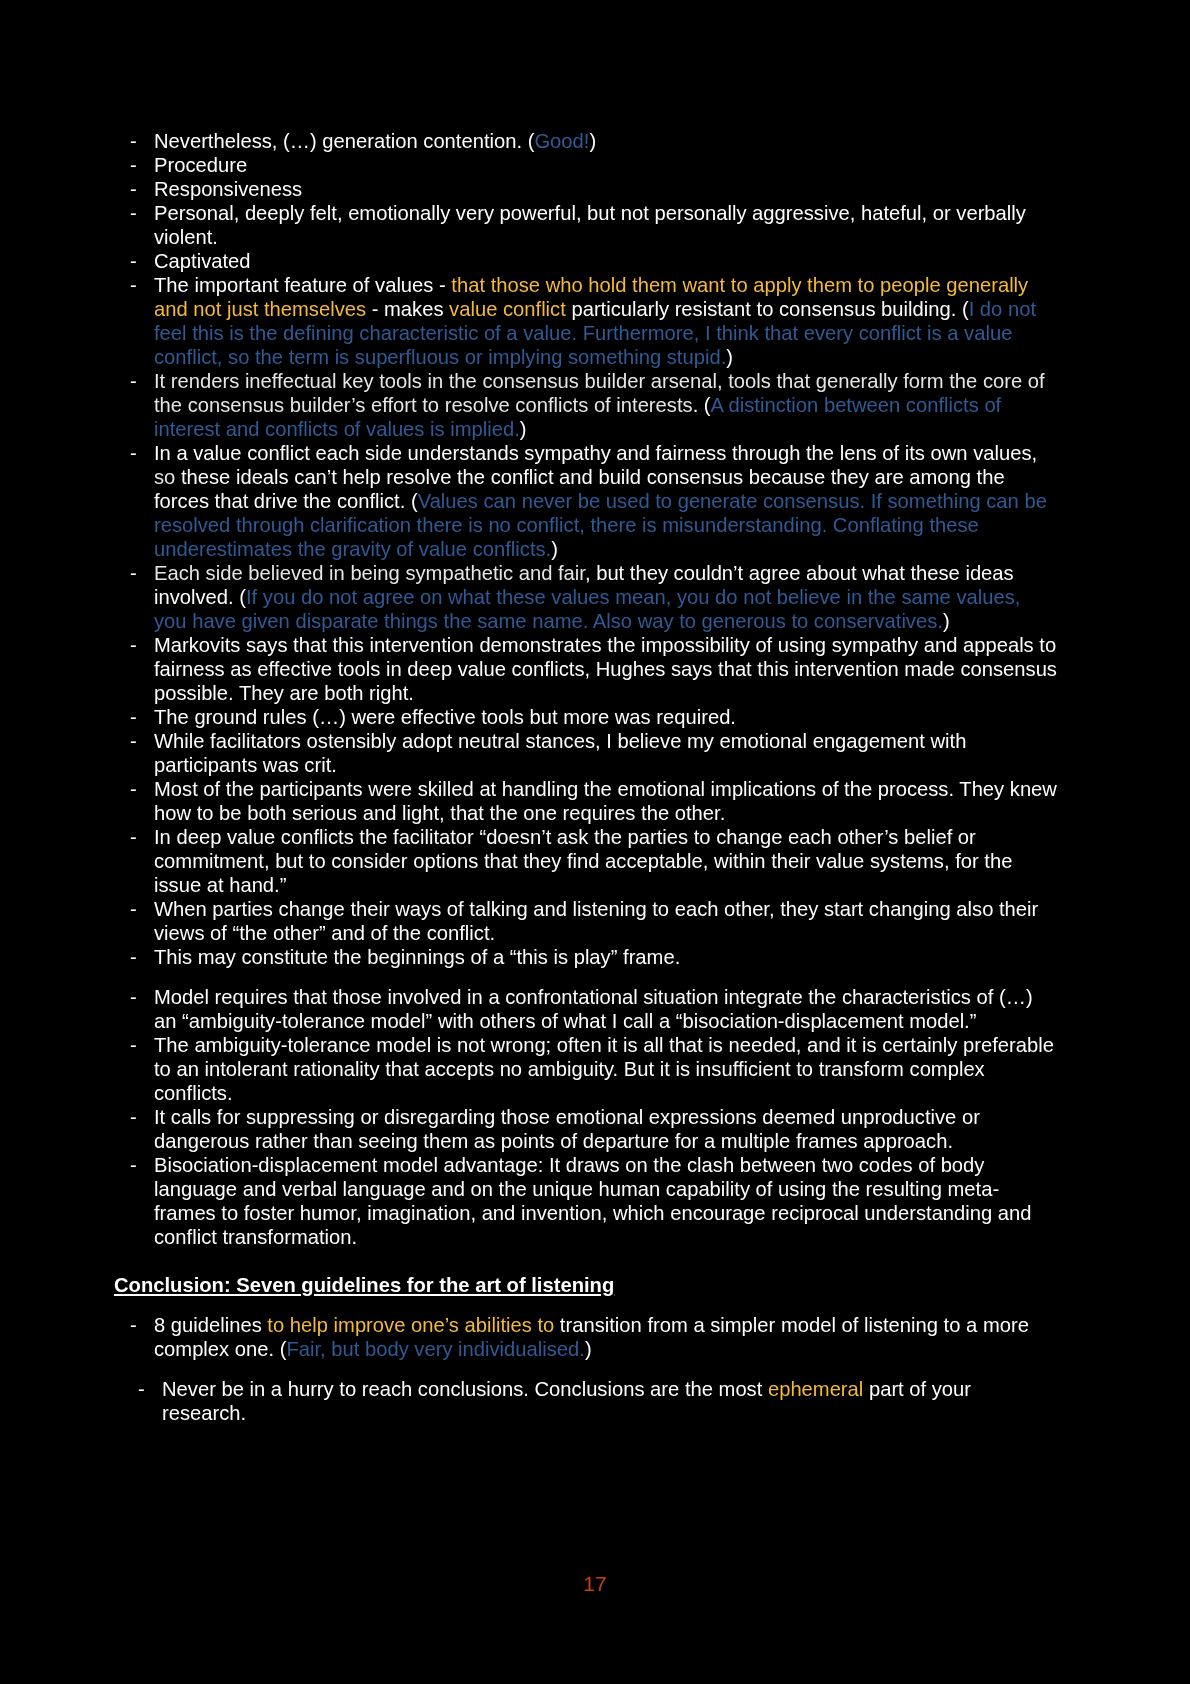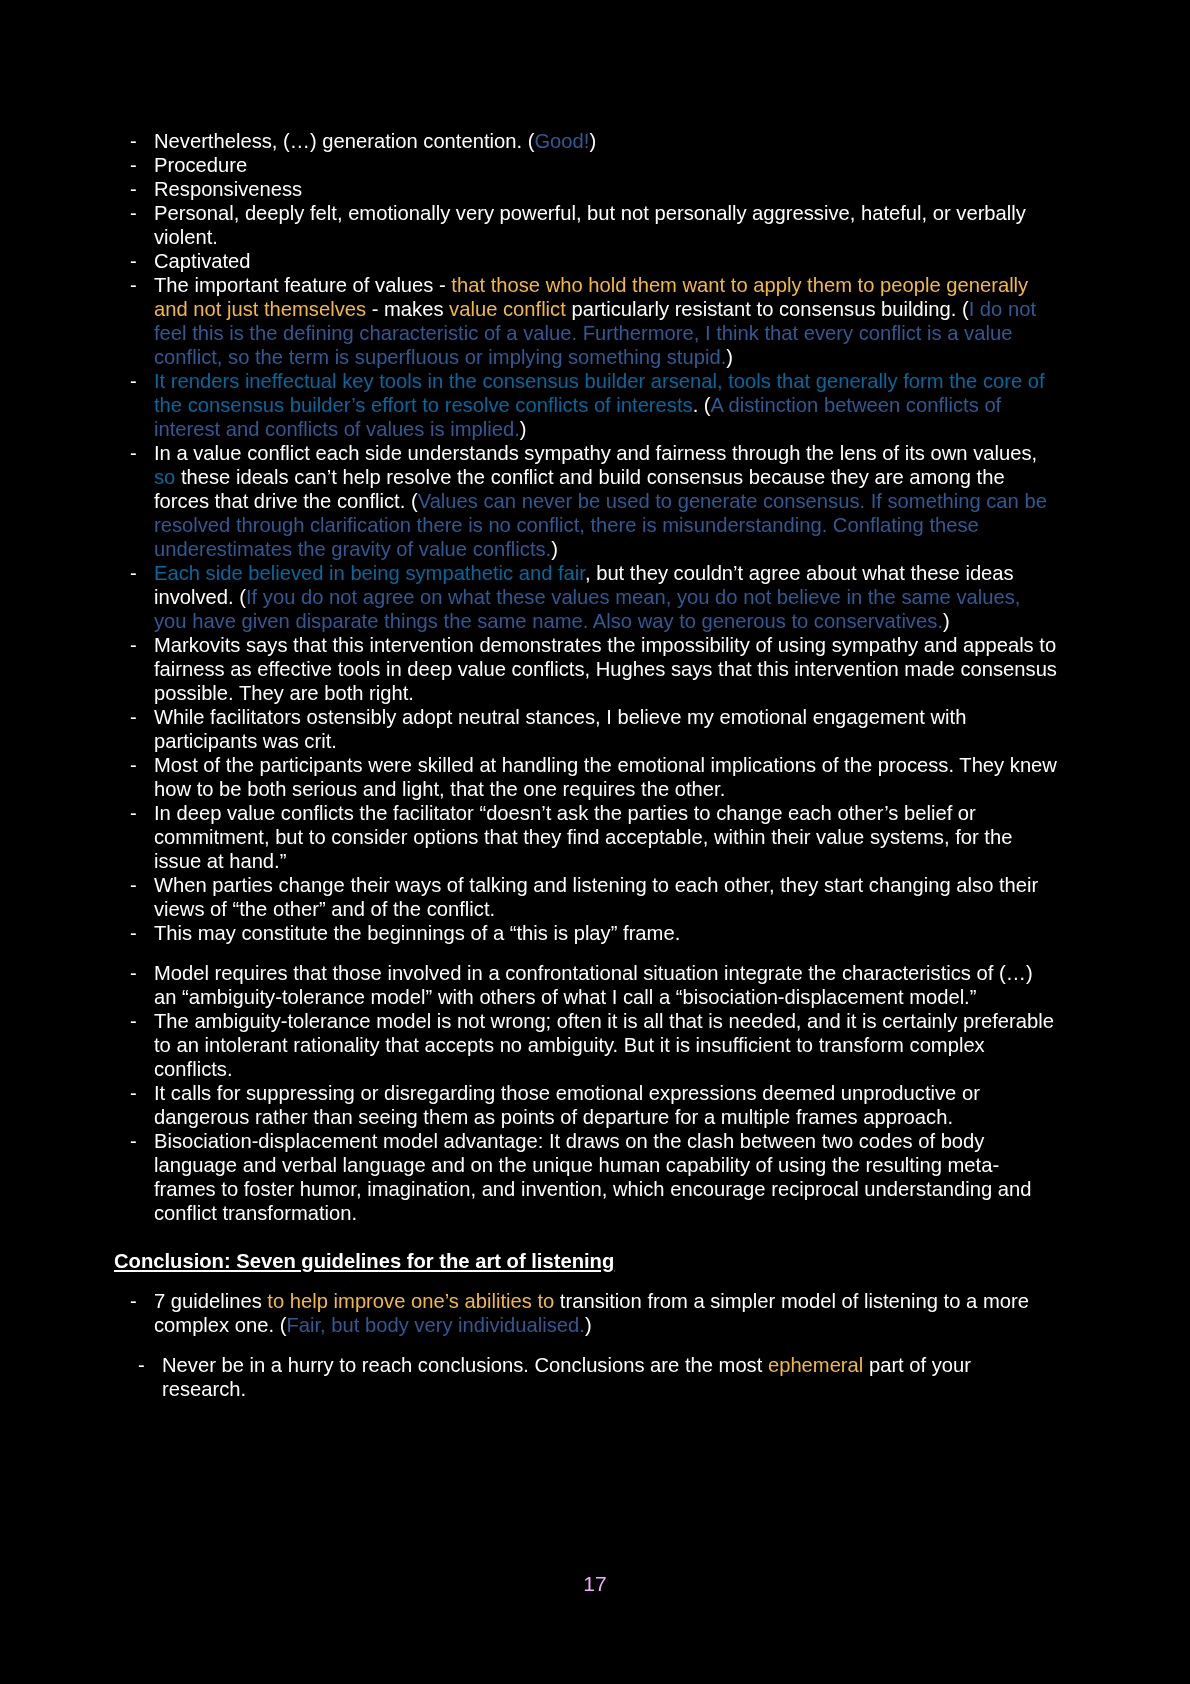--- a/index.html
+++ b/index.html
@@ -8,54 +8,55 @@
   .page { position: absolute; left: 114px; top: 113px; width: 960px; }
   ul { list-style: none; margin: 16px; padding: 0; }
   li { position: relative; padding-left: 24px; }
   li::before { content: "-"; position: absolute; left: 0; top: 0; }
   ul.sub { margin-left: 24px; }
   .heading { text-decoration: underline; margin-top: 24px; }
   .heading.bold { font-weight: bold; }
   .c-white { color: #ffffff; }
   .c-blue { color: #2f5a95; }
   .c-yellow { color: #f4b93a; }
-  .c-red { color: #0369a1; }
-  .pagenum { position: absolute; left: 0; width: 1190px; top: 1572px; text-align: center; color: #f0abfc; font-size: 21px; }
+  .c-red { color: #e5e5e5; }
+  .pagenum { position: absolute; left: 0; width: 1190px; top: 1572px; text-align: center; color: #c2410c; font-size: 21px; }
 </style>
 </head>
 <body>
 
 <div class="page">
   <ul>
       <li><span class="c-white">Nevertheless, (…) generation contention. (</span><span class="c-blue">Good!</span><span class="c-white">)</span></li>
       <li><span class="c-white">Procedure</span></li>
       <li><span class="c-white">Responsiveness</span></li>
       <li><span class="c-white">Personal, deeply felt, emotionally very powerful, but not personally aggressive, hateful, or verbally violent.</span></li>
       <li><span class="c-white">Captivated</span></li>
       <li><span class="c-white">The important feature of values - </span><span class="c-yellow">that those who hold them want to apply them to people generally and not just themselves</span><span class="c-white"> - makes </span><span class="c-yellow">value conflict</span><span class="c-white"> particularly resistant to consensus building. (</span><span class="c-blue">I do not feel this is the defining characteristic of a value. Furthermore, I think that every conflict is a value conflict, so the term is superfluous or implying something stupid.</span><span class="c-white">)</span></li>
       <li><span class="c-red">It renders ineffectual key tools in the consensus builder arsenal, tools that generally form the core of the consensus builder’s effort to resolve conflicts of interests</span><span class="c-white">. (</span><span class="c-blue">A distinction between conflicts of interest and conflicts of values is implied.</span><span class="c-white">)</span></li>
       <li><span class="c-white">In a value conflict each side understands sympathy and fairness through the lens of its own values, </span><span class="c-red">so</span><span class="c-white"> these ideals can’t help resolve the conflict and build consensus because they are among the forces that drive the conflict. (</span><span class="c-blue">Values can never be used to generate consensus. If something can be resolved through clarification there is no conflict, there is misunderstanding. Conflating these underestimates the gravity of value conflicts.</span><span class="c-white">)</span></li>
       <li><span class="c-red">Each side believed in being sympathetic and fair</span><span class="c-white">, but they couldn’t agree about what these ideas involved. (</span><span class="c-blue">If you do not agree on what these values mean, you do not believe in the same values, you have given disparate things the same name. Also way to generous to conservatives.</span><span class="c-white">)</span></li>
       <li><span class="c-white">Markovits says that this intervention demonstrates the impossibility of using sympathy and appeals to fairness as effective tools in deep value conflicts, Hughes says that this intervention made consensus possible. They are both right.</span></li>
+      <li><span class="c-white">The ground rules (…) were effective tools but more was required.</span></li>
       <li><span class="c-white">While facilitators ostensibly adopt neutral stances, I believe my emotional engagement with participants was crit.</span></li>
       <li><span class="c-white">Most of the participants were skilled at handling the emotional implications of the process. They knew how to be both serious and light, that the one requires the other.</span></li>
       <li><span class="c-white">In deep value conflicts the facilitator “doesn’t ask the parties to change each other’s belief or commitment, but to consider options that they find acceptable, within their value systems, for the issue at hand.”</span></li>
       <li><span class="c-white">When parties change their ways of talking and listening to each other, they start changing also their views of “the other” and of the conflict.</span></li>
       <li><span class="c-white">This may constitute the beginnings of a “this is play” frame.</span></li>
     </ul>
 
   <ul>
       <li><span class="c-white">Model requires that those involved in a confrontational situation integrate the characteristics of (…) an “ambiguity-tolerance model” with others of what I call a “bisociation-displacement model.”</span></li>
       <li><span class="c-white">The ambiguity-tolerance model is not wrong; often it is all that is needed, and it is certainly preferable to an intolerant rationality that accepts no ambiguity. But it is insufficient to transform complex conflicts.</span></li>
       <li><span class="c-white">It calls for suppressing or disregarding those emotional expressions deemed unproductive or dangerous rather than seeing them as points of departure for a multiple frames approach.</span></li>
       <li><span class="c-white">Bisociation-displacement model advantage: It draws on the clash between two codes of body language and verbal language and on the unique human capability of using the resulting meta-frames to foster humor, imagination, and invention, which encourage reciprocal understanding and conflict transformation.</span></li>
     </ul>
 
   <div class="heading bold">Conclusion: Seven guidelines for the art of listening</div>
   <ul>
-      <li><span class="c-white">7 guidelines </span><span class="c-yellow">to help improve one’s abilities to</span><span class="c-white"> transition from a simpler model of listening to a more complex one. (</span><span class="c-blue">Fair, but body very individualised.</span><span class="c-white">)</span></li>
+      <li><span class="c-white">8 guidelines </span><span class="c-yellow">to help improve one’s abilities to</span><span class="c-white"> transition from a simpler model of listening to a more complex one. (</span><span class="c-blue">Fair, but body very individualised.</span><span class="c-white">)</span></li>
     </ul>
   <ul class="sub">
       <li><span class="c-white">Never be in a hurry to reach conclusions. Conclusions are the most </span><span class="c-yellow">ephemeral</span><span class="c-white"> part of your research.</span></li>
     </ul>
 </div>
 
 <div class="pagenum">17</div>
 
 </body></html>

